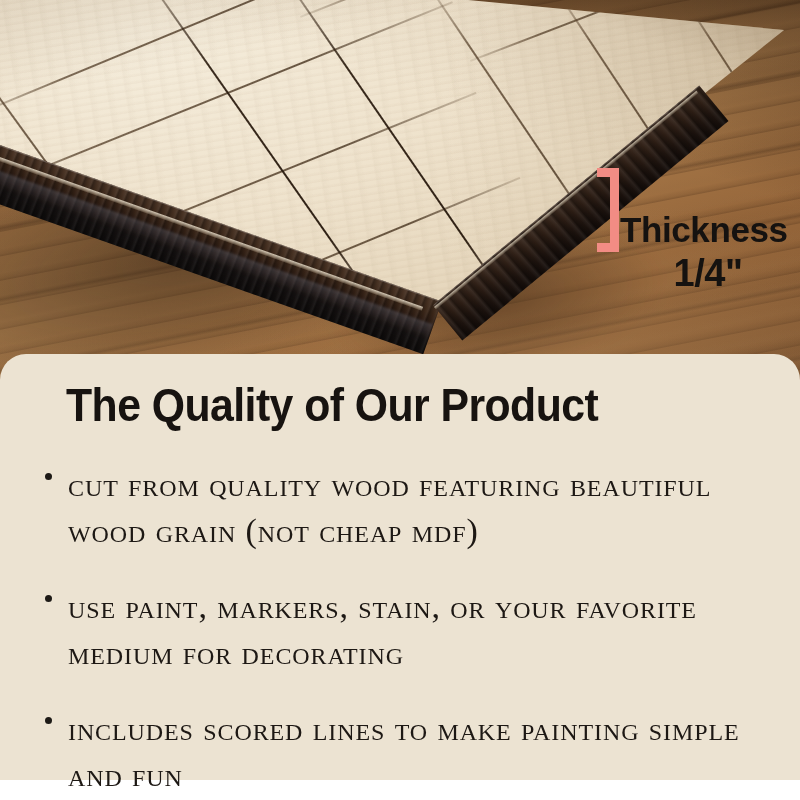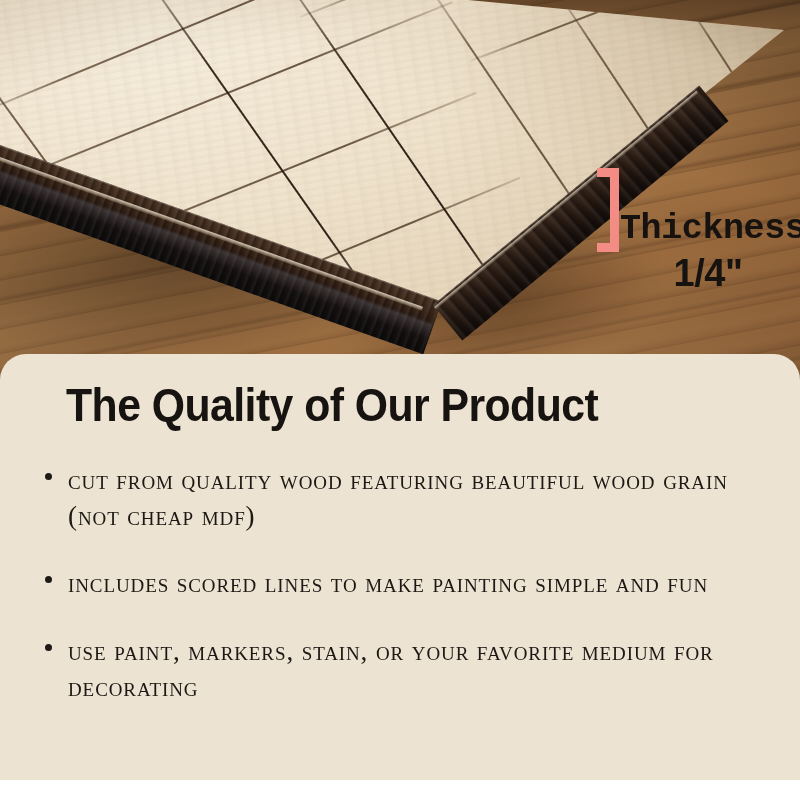--- a/index.html
+++ b/index.html
@@ -262,21 +262,20 @@
     font-family: "Liberation Sans", sans-serif;
     font-weight: 700;
     line-height: 1.0;
   }
   .callout .thick {
     display: block;
     font-size: 35px;
     letter-spacing: -0.4px;
     text-align: left;
     padding-left: 2px;
-    font-family: Liberation Mono, monospace;
   }
   .callout .frac {
     display: block;
     font-size: 38px;
     margin-top: 7px;
     letter-spacing: -0.5px;
   }
 
   
   .panel {
@@ -319,21 +318,21 @@
     left: 5px;
     top: 11px;
     width: 7px;
     height: 7px;
     border-radius: 50%;
     background: #1d1a16;
   }
   .bullet .btext {
     display: block;
     font-family: "Liberation Serif", serif;
-    font-size: 27px;
+    font-size: 34px;
     line-height: 1.34;
     color: #1d1814;
     font-variant: small-caps;
     text-transform: lowercase;
     letter-spacing: 0.9px;
     max-width: 690px;
   }
 </style>
 </head>
 <body>
@@ -390,22 +389,22 @@
   <div class="panel">
     <div class="panel-title">The Quality of Our Product</div>
 
     <div class="bullets">
       <div class="bullet">
         <span class="dot"></span>
         <span class="btext">Cut from quality wood featuring beautiful wood grain (not Cheap MDF)</span>
       </div>
       <div class="bullet">
         <span class="dot"></span>
-        <span class="btext">Includes scored lines to make painting simple and fun</span>
+        <span class="btext">Use paint, markers, stain, or your favorite medium for decorating</span>
       </div>
       <div class="bullet">
         <span class="dot"></span>
-        <span class="btext">Use paint, markers, stain, or your favorite medium for decorating</span>
+        <span class="btext">Includes scored lines to make painting simple and fun</span>
       </div>
     </div>
   </div>
 
 </div>
 
 </body></html>

